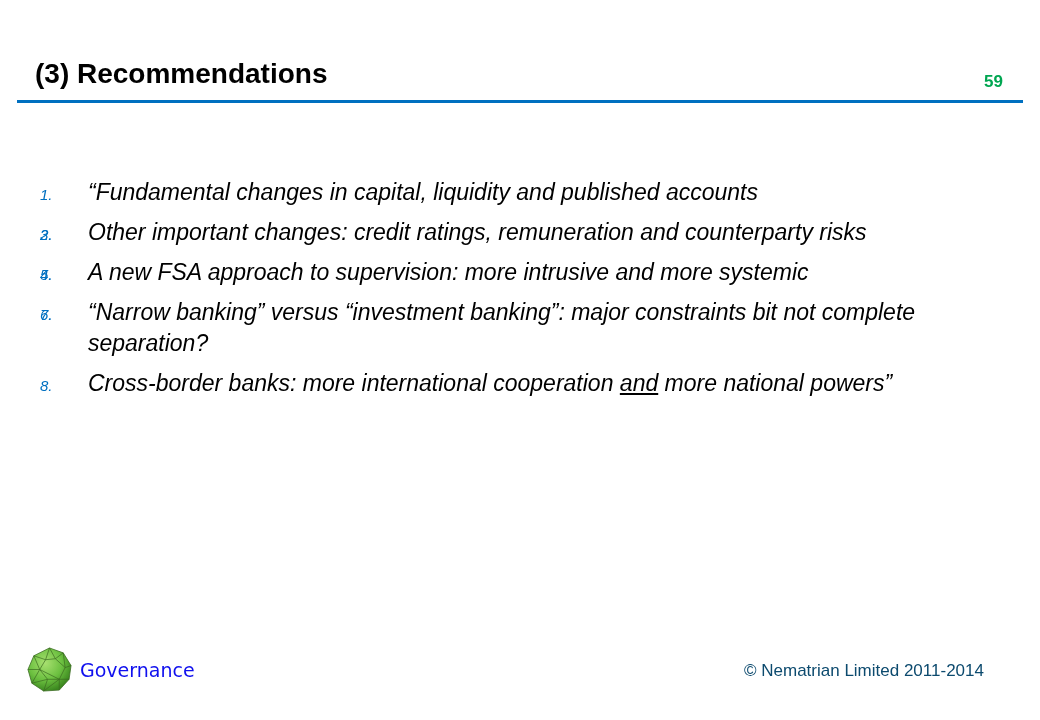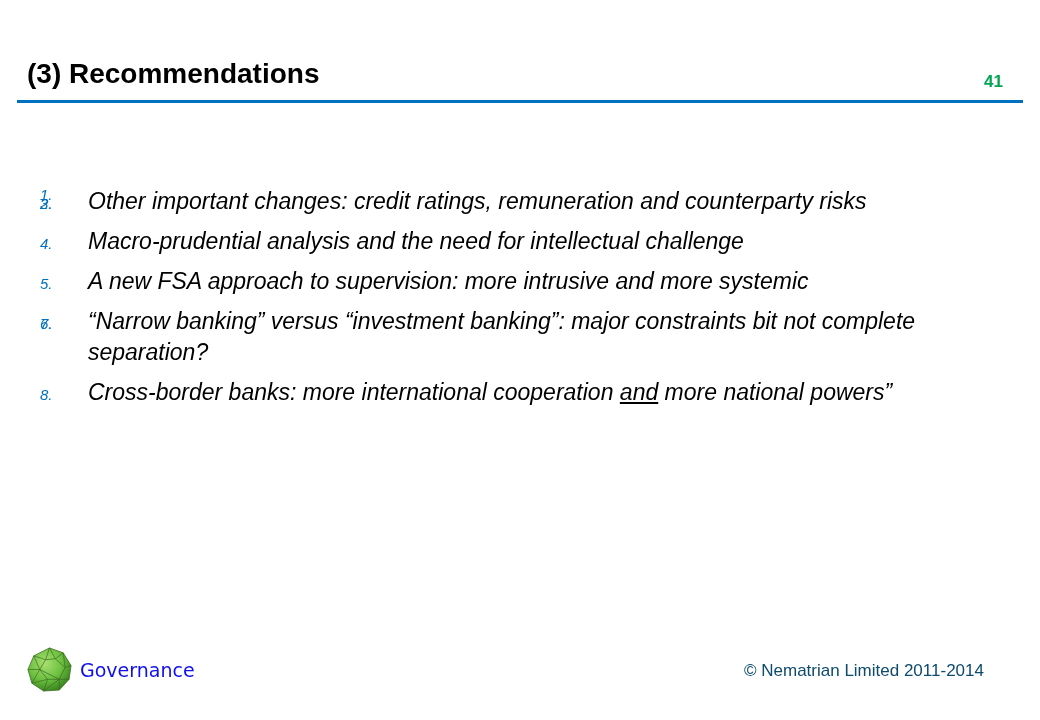--- a/index.html
+++ b/index.html
@@ -1,21 +1,21 @@
 <!DOCTYPE html>
 <html><head>
   <meta charset="utf-8">
   <style>
     html, body { margin: 0; padding: 0; }
     body {
       width: 1040px; height: 720px; background: #ffffff; position: relative; overflow: hidden;
       font-family: "Liberation Sans", sans-serif;
     }
     .title {
-      position: absolute; left: 27px; top: 58px; font-size: 28px; font-weight: bold; color: #000;
+      position: absolute; left: 35px; top: 58px; font-size: 28px; font-weight: bold; color: #000;
       font-family: "Liberation Sans", sans-serif;
     }
     .page-num {
       position: absolute; left: 984px; top: 72px; font-size: 17px; font-weight: bold; color: #00a651;
     }
     .rule {
       position: absolute; left: 17px; top: 100px; width: 1006px; height: 3px; background: #0070c0;
     }
     .list {
       position: absolute; left: 40px; top: 177px; width: 940px; margin: 0; padding: 0; list-style: none;
@@ -34,37 +34,37 @@
       font-family: "DejaVu Sans", sans-serif;
     }
     .copyright {
       position: absolute; left: 744px; top: 661px; font-size: 17px; color: #0c4a6e;
     }
   </style>
 </head>
 <body>
 
 <div class="title">(3) Recommendations</div>
-<div class="page-num">41</div>
+<div class="page-num">59</div>
 <div class="rule"></div>
 
 <ol class="list">
   <li class="item">
     <span class="num">1.</span>
+    <span>“Fundamental changes in capital, liquidity and published accounts</span>
   </li>
   <li class="item">
     <span class="num">2.</span>
   </li>
   <li class="item">
     <span class="num">3.</span>
     <span>Other important changes: credit ratings, remuneration and counterparty risks</span>
   </li>
   <li class="item">
     <span class="num">4.</span>
-    <span>Macro-prudential analysis and the need for intellectual challenge</span>
   </li>
   <li class="item">
     <span class="num">5.</span>
     <span>A new FSA approach to supervision: more intrusive and more systemic</span>
   </li>
   <li class="item">
     <span class="num">6.</span>
   </li>
   <li class="item">
     <span class="num">7.</span>

